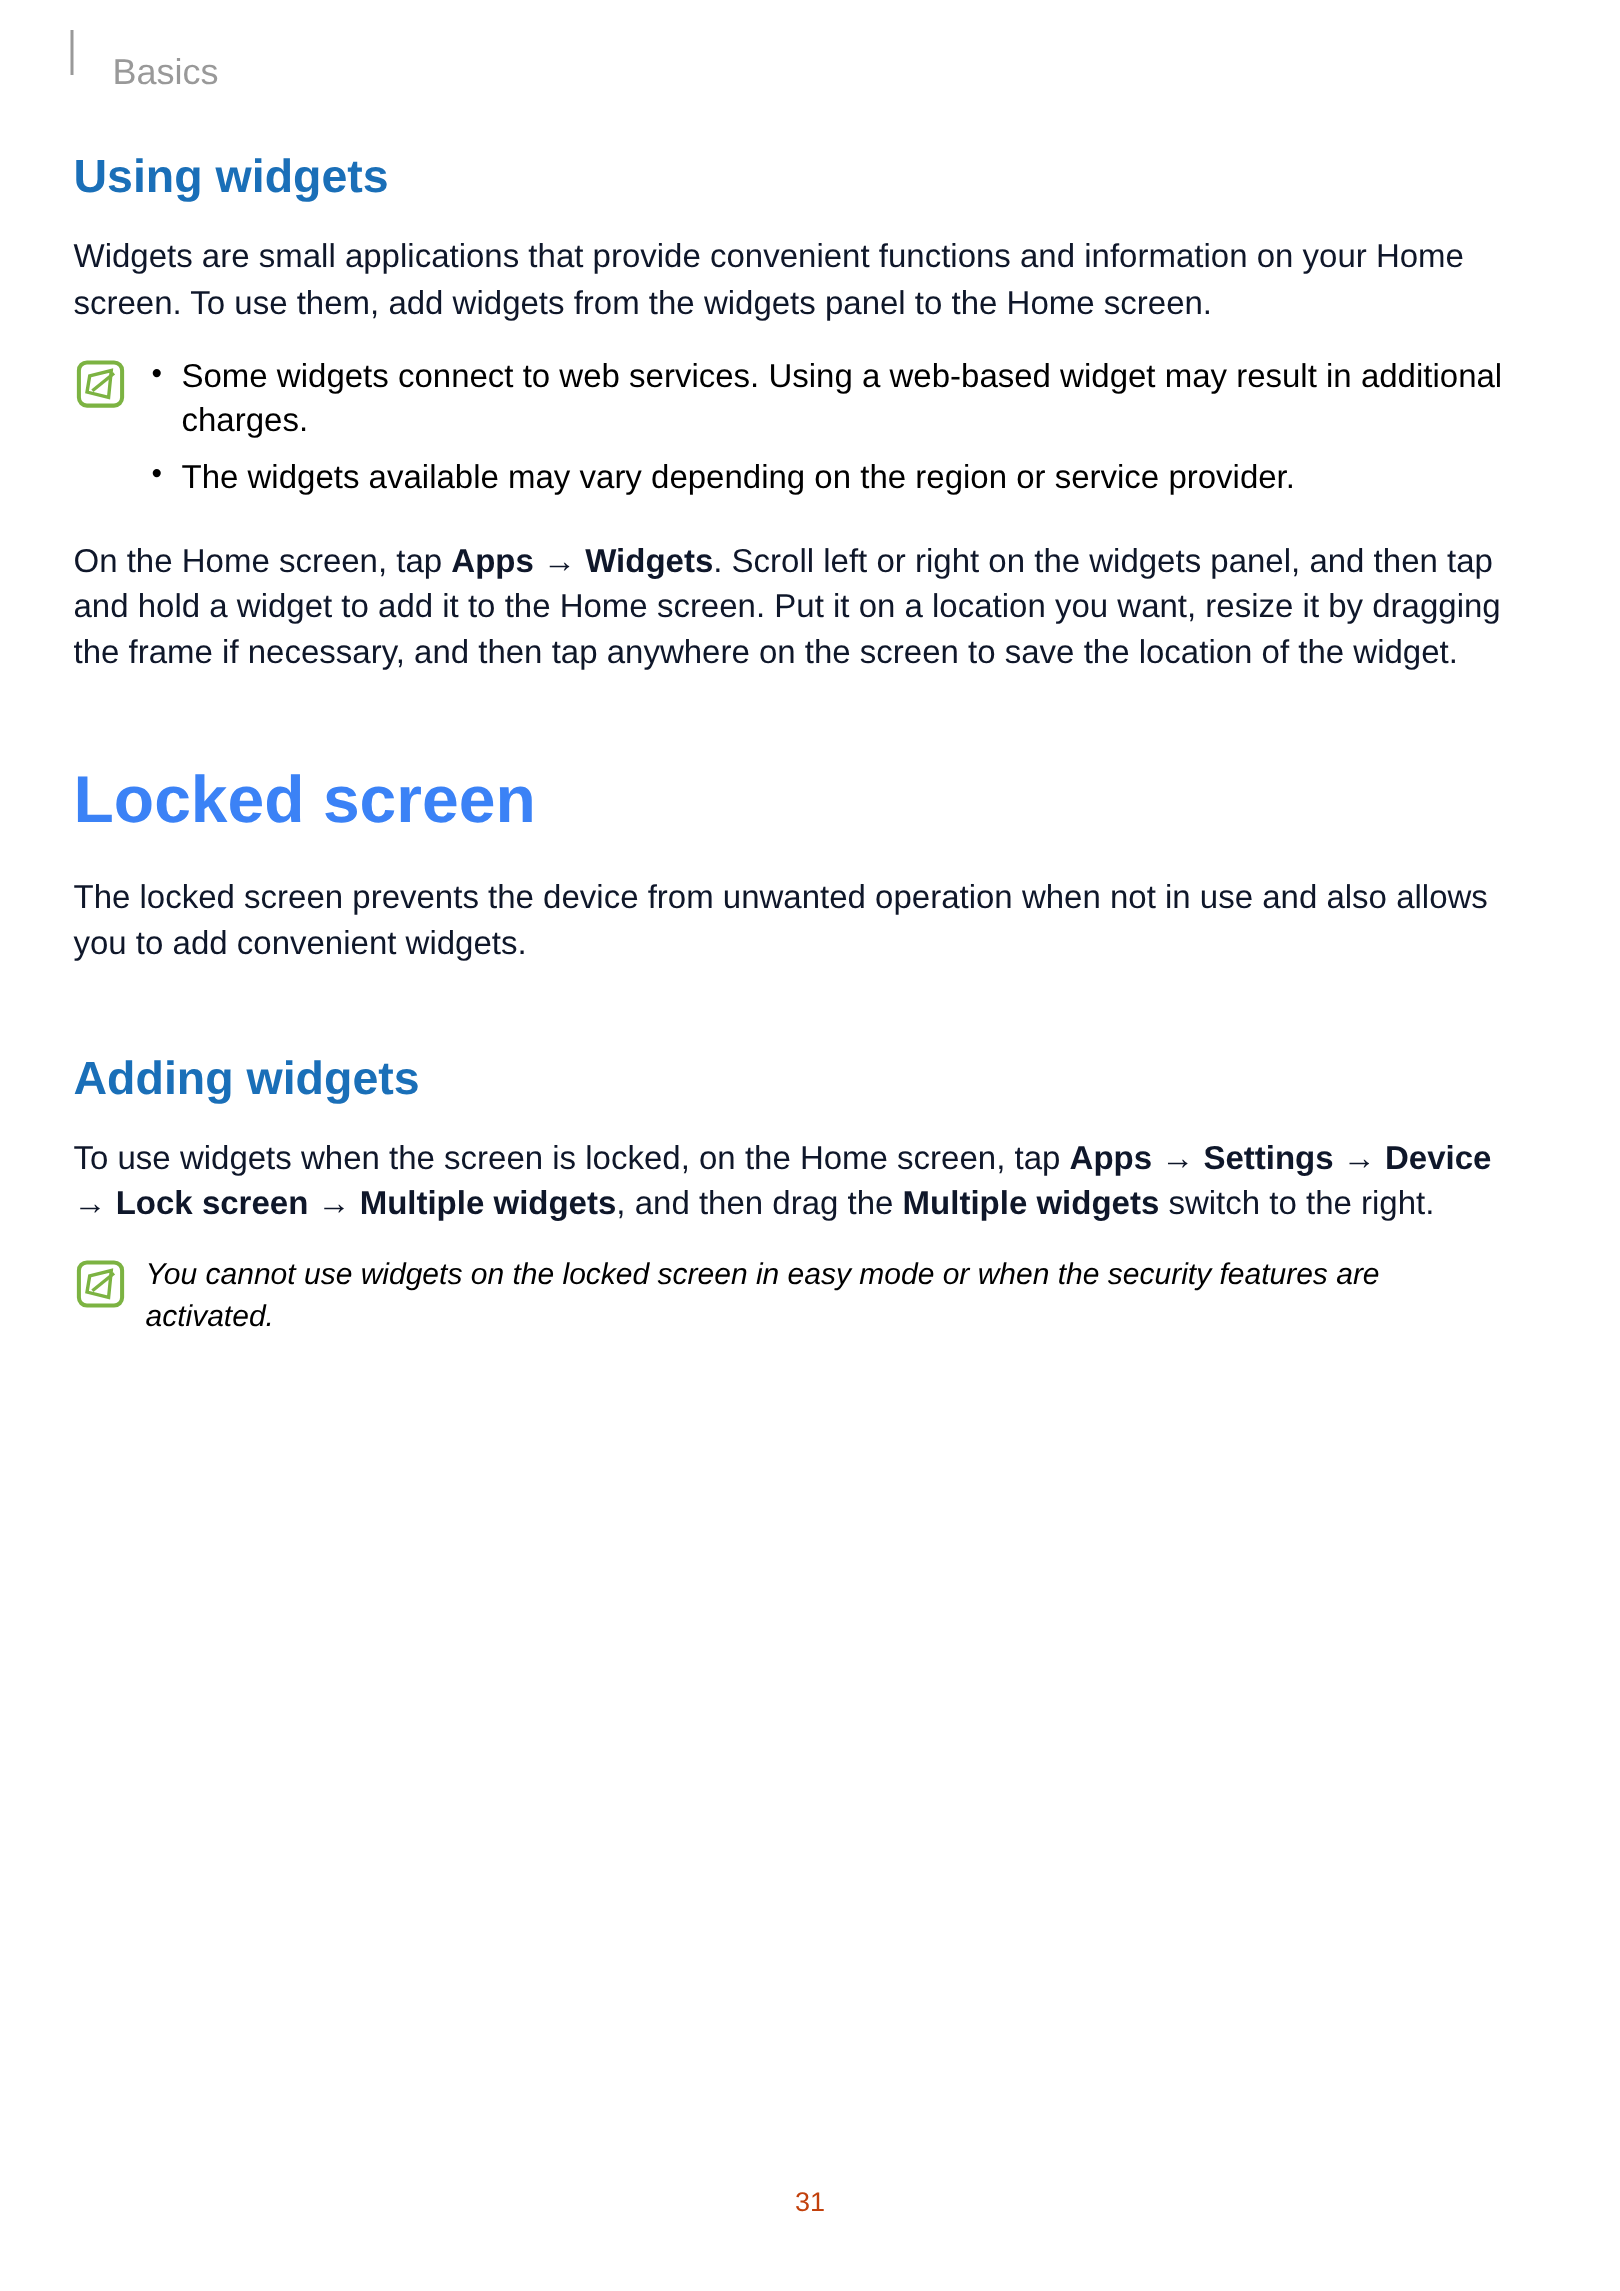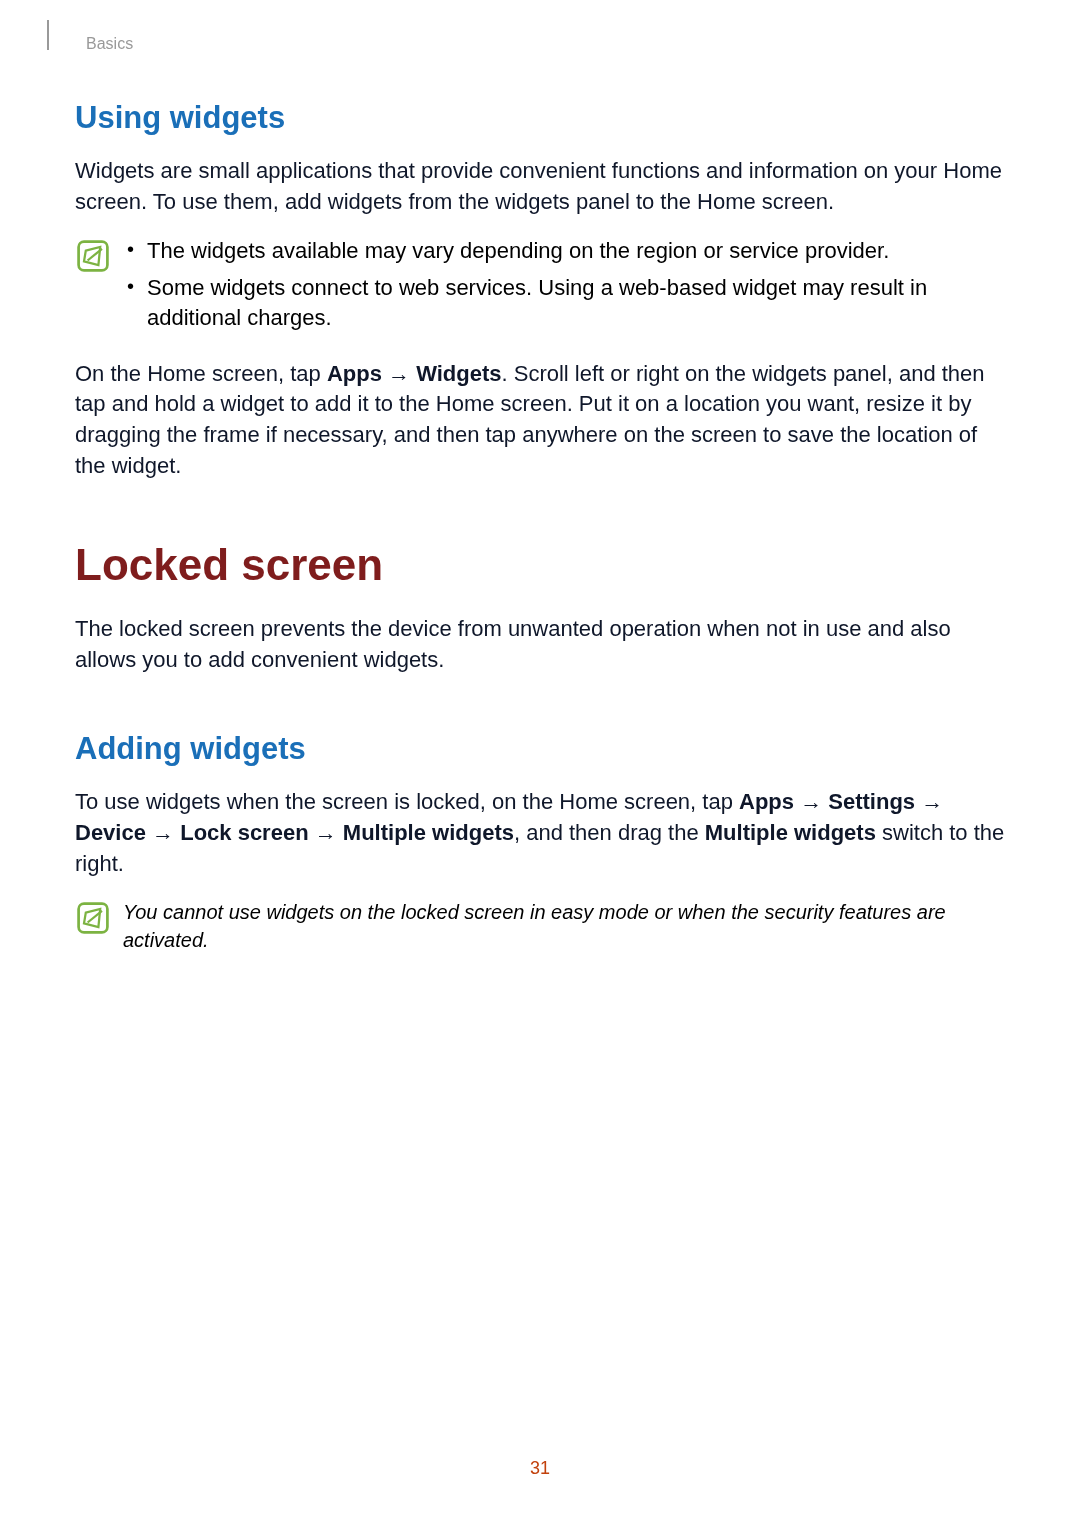--- a/index.html
+++ b/index.html
@@ -18,28 +18,28 @@
     .header-rule {
       position: absolute;
       left: 47px;
       top: 20px;
       width: 2px;
       height: 30px;
       background: #999999;
     }
     .header-label {
       position: absolute;
-      left: 86px;
+      left: 75px;
       top: 35px;
-      font-size: 16px;
+      font-size: 24px;
       color: #999999;
       font-weight: 400;
     }
     .content {
-      padding: 100px 75px 0 75px;
+      padding: 100px 75px 0 49px;
     }
     .subsection-heading {
       color: #1a6fb8;
       font-size: 31px;
       font-weight: 700;
       margin-bottom: 20px;
     }
     .body-text {
       font-size: 22px;
       line-height: 1.4;
@@ -80,21 +80,21 @@
       left: 4px;
       top: 0;
       font-size: 20px;
     }
     .note-text {
       font-size: 20px;
       line-height: 1.4;
       font-style: italic;
     }
     .section-heading {
-      color: #7f1d1d;
+      color: #3b82f6;
       font-size: 44px;
       font-weight: 700;
       margin-top: 58px;
       margin-bottom: 24px;
     }
     .bold {
       font-weight: 700;
     }
     .arrow {
       font-weight: 400;
@@ -126,22 +126,22 @@
   <div class="note-block">
     <div class="note-icon-wrapper">
       <svg class="note-icon" viewBox="0 0 40 40">
         <rect x="4" y="4" width="32" height="32" rx="6" ry="6" fill="none" stroke="#7cb342" stroke-width="3"></rect>
         <path d="M 12 14 L 28 10 L 26 30 L 10 26 Z" fill="none" stroke="#7cb342" stroke-width="2.5"></path>
         <line x1="14" y1="25" x2="30" y2="12" stroke="#7cb342" stroke-width="2.5"></line>
       </svg>
     </div>
     <div class="note-content">
       <ul class="bullet-list">
+        <li class="bullet-item">Some widgets connect to web services. Using a web-based widget may result in additional charges.</li>
         <li class="bullet-item">The widgets available may vary depending on the region or service provider.</li>
-        <li class="bullet-item">Some widgets connect to web services. Using a web-based widget may result in additional charges.</li>
       </ul>
     </div>
   </div>
 
   <p class="body-text">
     <span>On the Home screen, tap </span><span class="bold">Apps</span><span class="arrow"> → </span><span class="bold">Widgets</span><span>. Scroll left or right on the widgets panel, and then tap and hold a widget to add it to the Home screen. Put it on a location you want, resize it by dragging the frame if necessary, and then tap anywhere on the screen to save the location of the widget.</span>
   </p>
 
   <h1 class="section-heading">Locked screen</h1>
 

